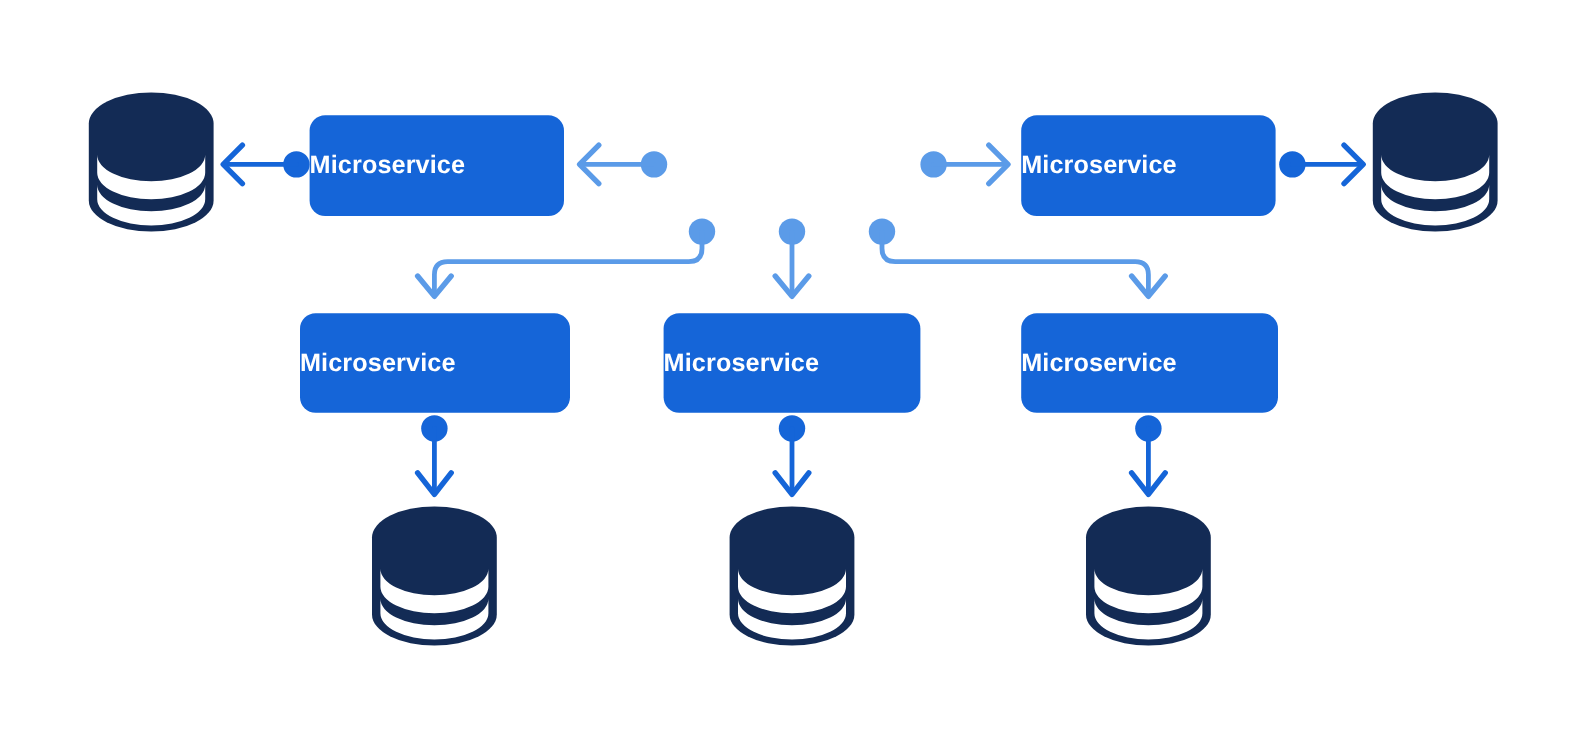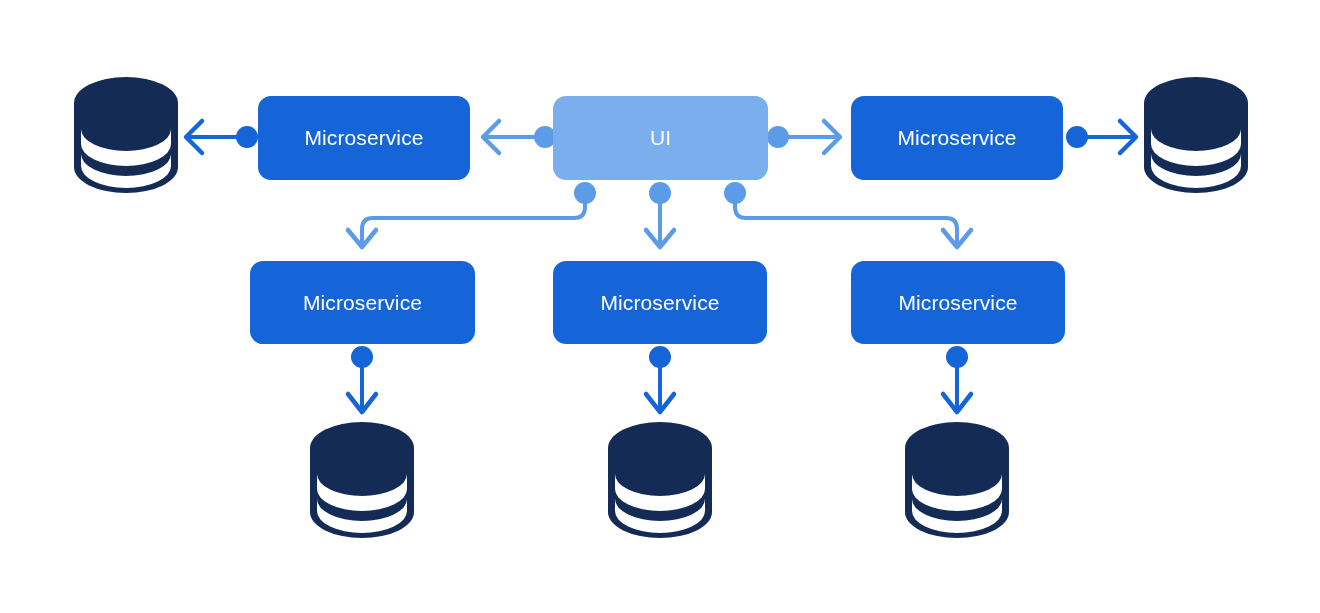--- a/index.html
+++ b/index.html
@@ -21,25 +21,24 @@
     position: absolute;
     top: 0;
     left: 0;
     width: 1320px;
     height: 613px;
   }
   .node-box {
     position: absolute;
     display: flex;
     align-items: center;
-    justify-content: center;
     border-radius: 13px;
     box-sizing: border-box;
     color: #ffffff;
-    font-weight: 400;
+    font-weight: 700;
     letter-spacing: 0.1px;
     user-select: none;
   }
   .node-box.service {
     background: #1565D8;
     font-size: 21px;
   }
   .node-box.ui {
     background: #7BAEEC;
     font-size: 21px;
@@ -141,23 +140,20 @@
     </g>
     <g>
       <use href="#db-glyph" x="0" y="0" transform="translate(957,480)"></use>
     </g>
   </svg>
 
   <div class="node-box service" style="left:258px; top:96px; width:212px; height:84px;">
     <span class="node-label">Microservice</span>
   </div>
 
-  <div class="node-box ui" style="left:553px; top:96px; width:215px; height:84px;">
-    <span class="node-label">UI</span>
-  </div>
 
   <div class="node-box service" style="left:851px; top:96px; width:212px; height:84px;">
     <span class="node-label">Microservice</span>
   </div>
 
   <div class="node-box service" style="left:250px; top:261px; width:225px; height:83px;">
     <span class="node-label">Microservice</span>
   </div>
 
   <div class="node-box service" style="left:553px; top:261px; width:214px; height:83px;">

